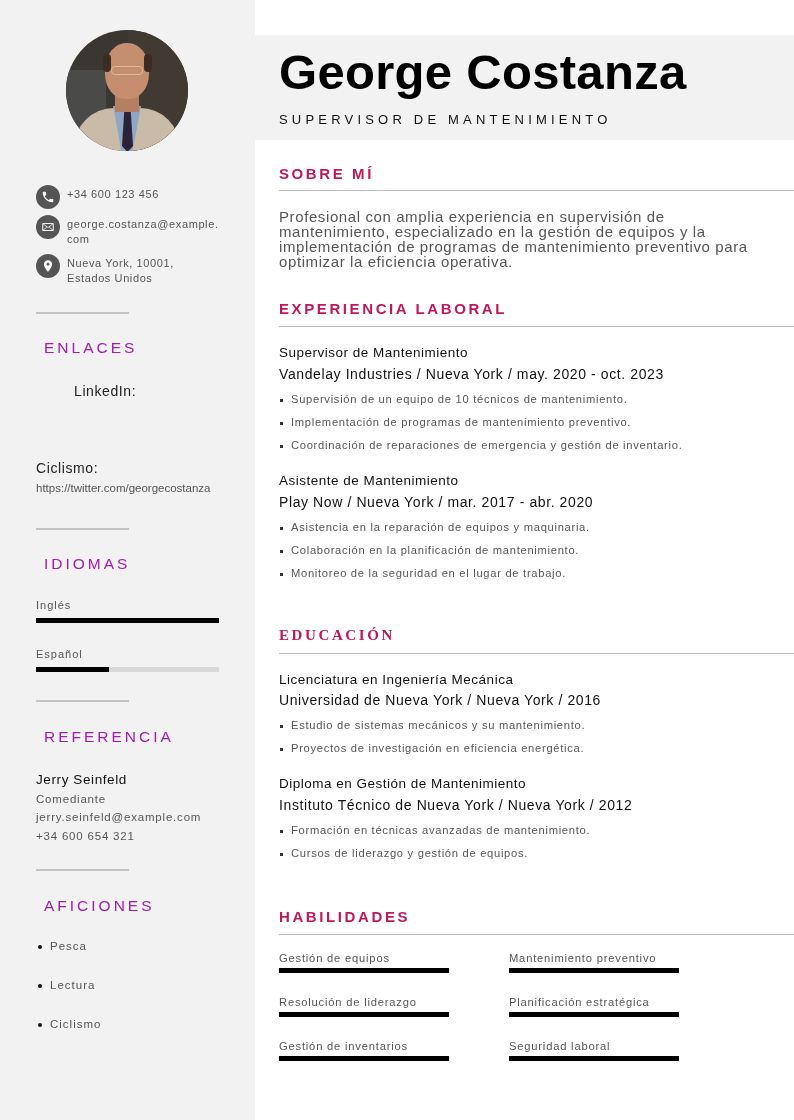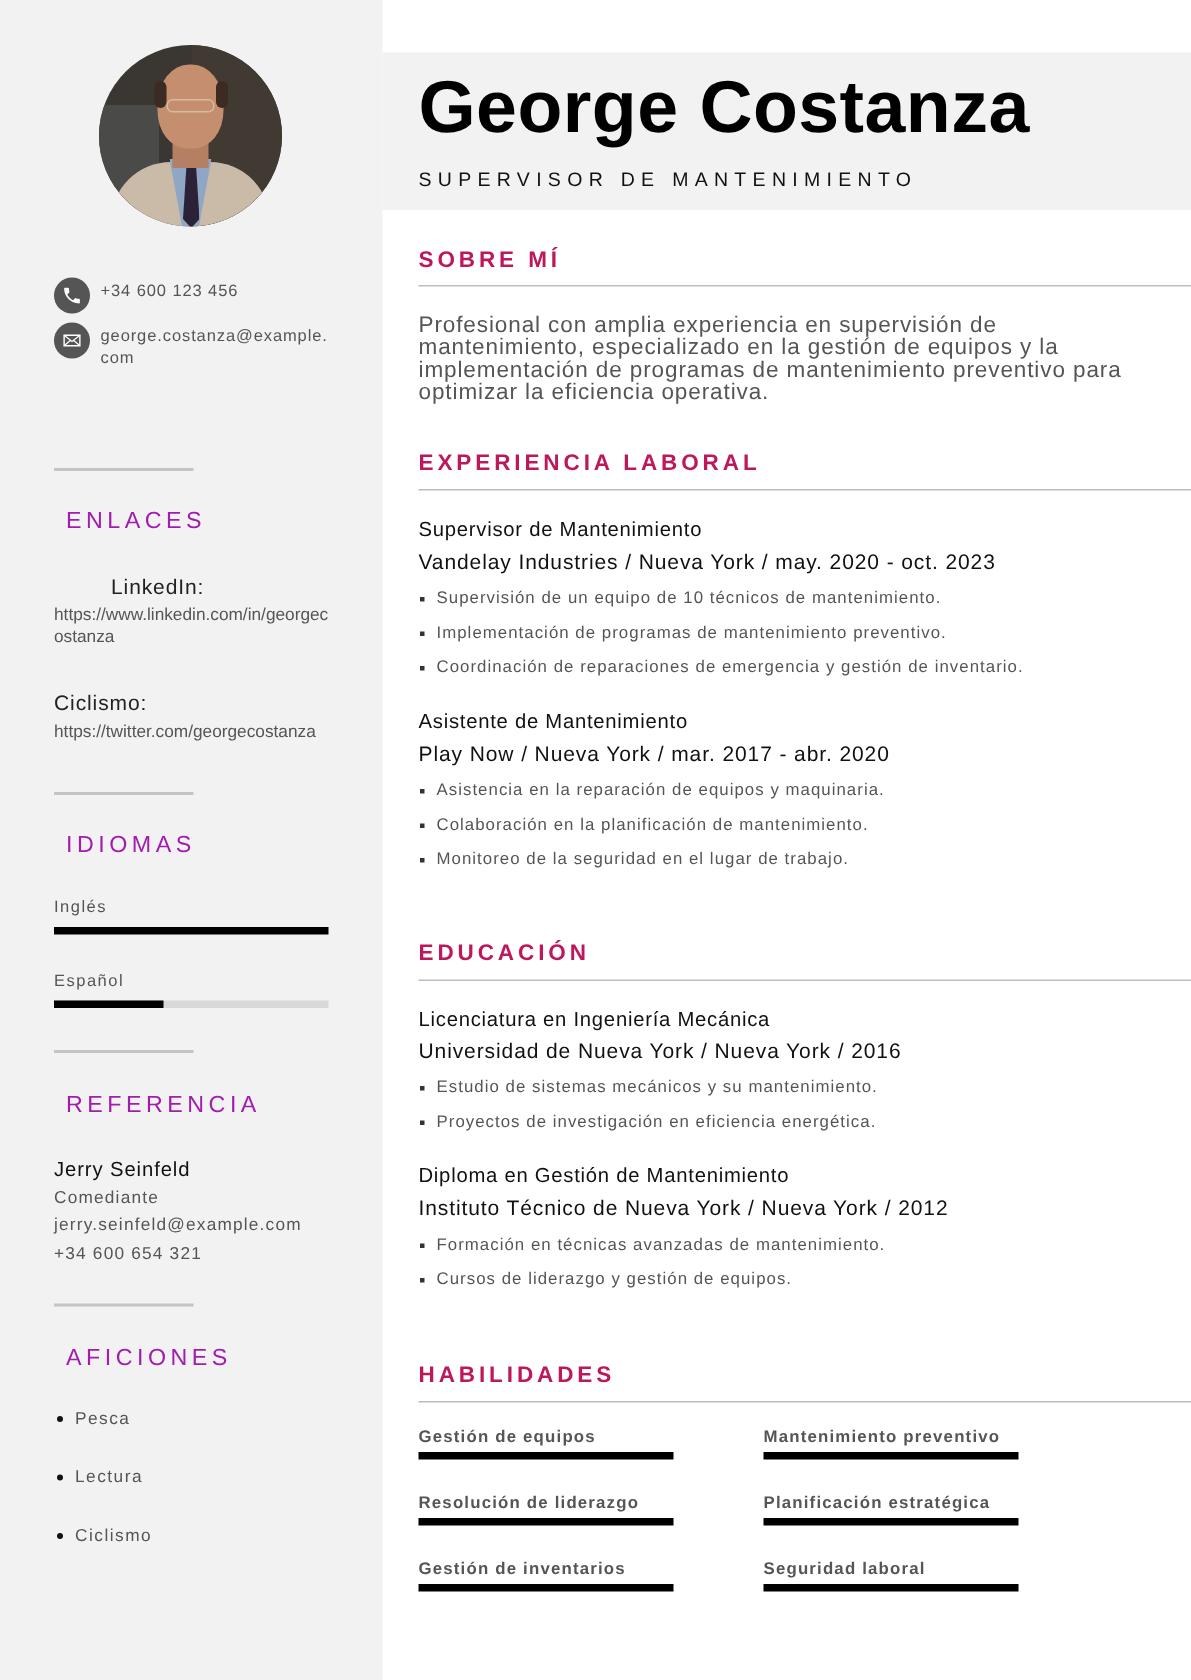--- a/index.html
+++ b/index.html
@@ -49,21 +49,21 @@
   .main-h { position: absolute; left: 279px; font-size: 15px; font-weight: bold; letter-spacing: 2.6px; color: #be185d; }
   .main-rule { position: absolute; left: 279px; width: 515px; height: 1px; background: #bdbdbd; }
 
   .about { position: absolute; left: 279px; top: 209px; width: 480px; font-size: 15px; line-height: 15px; color: #555; letter-spacing: 0.6px; }
 
   .entry-title { position: absolute; left: 279px; font-size: 13.5px; color: #111; letter-spacing: 0.5px; }
   .entry-sub { position: absolute; left: 279px; font-size: 14px; color: #111; letter-spacing: 0.6px; }
   .bullet { position: absolute; left: 279px; font-size: 11.2px; color: #555; letter-spacing: 0.7px; }
   .bullet .sq { display: inline-block; width: 3px; height: 3px; background: #333; vertical-align: middle; margin-right: 8px; margin-left: 1px; }
 
-  .skill { position: absolute; width: 170px; font-weight: bold; }
+  .skill { position: absolute; width: 170px; }
   .skill .lbl { font-size: 11.2px; color: #555; letter-spacing: 0.8px; }
   .skill .bar { margin-top: 4px; width: 170px; height: 5px; background: #d8d8d8; }
   .skill .bar .fill { height: 100%; background: #000; }
 </style>
 </head>
 <body>
 
 <aside class="sidebar">
 
   <div class="photo">
@@ -91,26 +91,33 @@
   <div class="contact" style="top:215px;">
     <span class="ic">
       <svg viewBox="0 0 24 24">
           <path d="M3 6h18v12H3z" fill="none" stroke="#fff" stroke-width="1.6"></path>
           <path d="M3 6l9 7 9-7M3 18l7-6M21 18l-7-6" fill="none" stroke="#fff" stroke-width="1.4"></path>
         </svg>
     </span>
     <span class="txt" style="width:155px;">george.costanza@example.com</span>
   </div>
 
+  <div class="contact" style="top:254px;">
+    <span class="ic">
+      <svg viewBox="0 0 24 24">
+          <path d="M12 2C8.1 2 5 5.1 5 9c0 5.2 7 13 7 13s7-7.8 7-13c0-3.9-3.1-7-7-7zm0 9.5c-1.4 0-2.5-1.1-2.5-2.5S10.6 6.5 12 6.5s2.5 1.1 2.5 2.5-1.1 2.5-2.5 2.5z"></path>
+        </svg>
+    </span>
+    <span class="txt" style="width:125px; word-break:normal;">Nueva York, 10001, Estados Unidos</span>
+  </div>
 
   <div class="side-rule" style="top:312px;"></div>
 
   <div class="side-h" style="top:339px;">ENLACES</div>
   <div class="link-label" style="top:383px;margin-left:38px;">LinkedIn:</div>
-  <div class="link-url" style="top:403px;">https://www.linkedin.com/in/georgecostanza</div>
   <div class="link-label" style="top:460px;">Ciclismo:</div>
   <div class="link-url" style="top:481px;">https://twitter.com/georgecostanza</div>
 
   <div class="side-rule" style="top:528px;"></div>
 
   <div class="side-h" style="top:555px;">IDIOMAS</div>
   <div class="lang-name" style="top:599px;">Inglés</div>
   <div class="lang-bar" style="top:618px;">
     <div class="fill" style="width: 100%;"></div>
   </div>
@@ -151,21 +158,21 @@
 <div class="bullet" style="top:393px;"><span class="sq"></span><span>Supervisión de un equipo de 10 técnicos de mantenimiento.</span></div>
 <div class="bullet" style="top:416px;"><span class="sq"></span><span>Implementación de programas de mantenimiento preventivo.</span></div>
 <div class="bullet" style="top:439px;"><span class="sq"></span><span>Coordinación de reparaciones de emergencia y gestión de inventario.</span></div>
 
 <div class="entry-title" style="top:473px;">Asistente de Mantenimiento</div>
 <div class="entry-sub" style="top:494px;">Play Now / Nueva York / mar. 2017 - abr. 2020</div>
 <div class="bullet" style="top:521px;"><span class="sq"></span><span>Asistencia en la reparación de equipos y maquinaria.</span></div>
 <div class="bullet" style="top:544px;"><span class="sq"></span><span>Colaboración en la planificación de mantenimiento.</span></div>
 <div class="bullet" style="top:567px;"><span class="sq"></span><span>Monitoreo de la seguridad en el lugar de trabajo.</span></div>
 
-<div class="main-h" style="top:627px;">EDUCACIÓN</div>
+<div class="main-h" style="top:627px;font-family:Liberation Serif, serif;">EDUCACIÓN</div>
 <div class="main-rule" style="top:653px;"></div>
 
 <div class="entry-title" style="top:672px;">Licenciatura en Ingeniería Mecánica</div>
 <div class="entry-sub" style="top:692px;">Universidad de Nueva York / Nueva York / 2016</div>
 <div class="bullet" style="top:719px;"><span class="sq"></span><span>Estudio de sistemas mecánicos y su mantenimiento.</span></div>
 <div class="bullet" style="top:742px;"><span class="sq"></span><span>Proyectos de investigación en eficiencia energética.</span></div>
 
 <div class="entry-title" style="top:776px;">Diploma en Gestión de Mantenimiento</div>
 <div class="entry-sub" style="top:797px;">Instituto Técnico de Nueva York / Nueva York / 2012</div>
 <div class="bullet" style="top:824px;"><span class="sq"></span><span>Formación en técnicas avanzadas de mantenimiento.</span></div>

